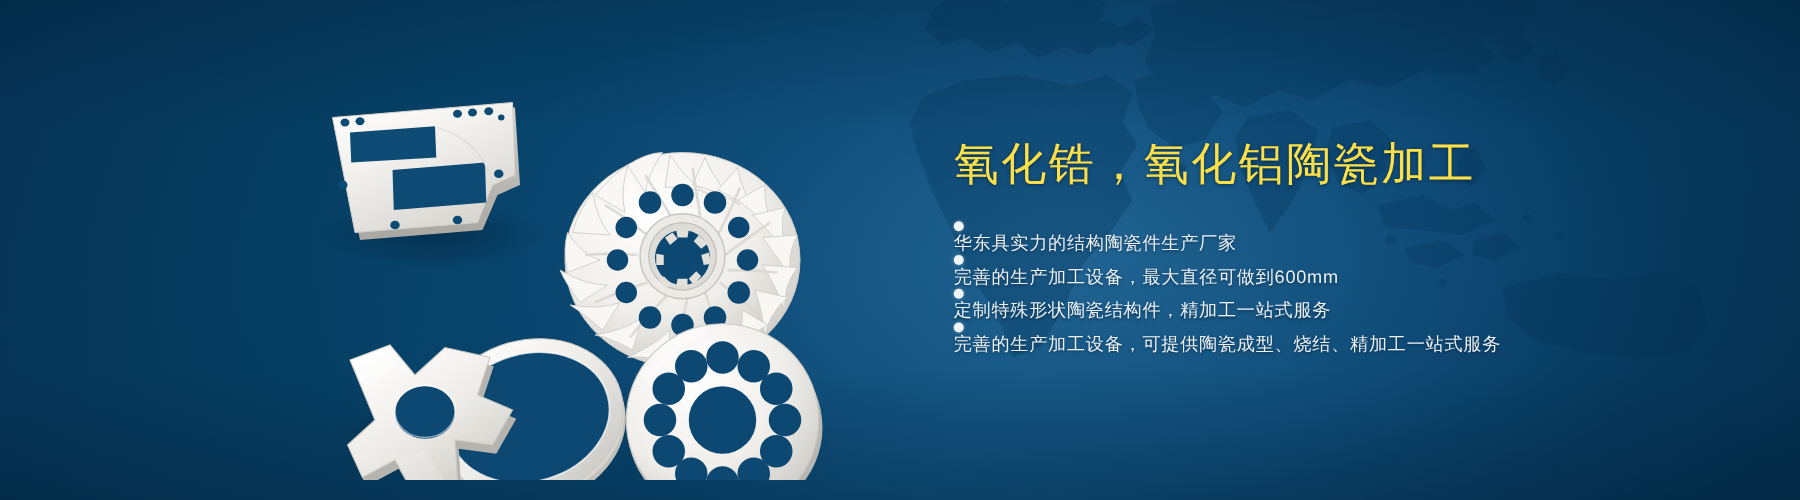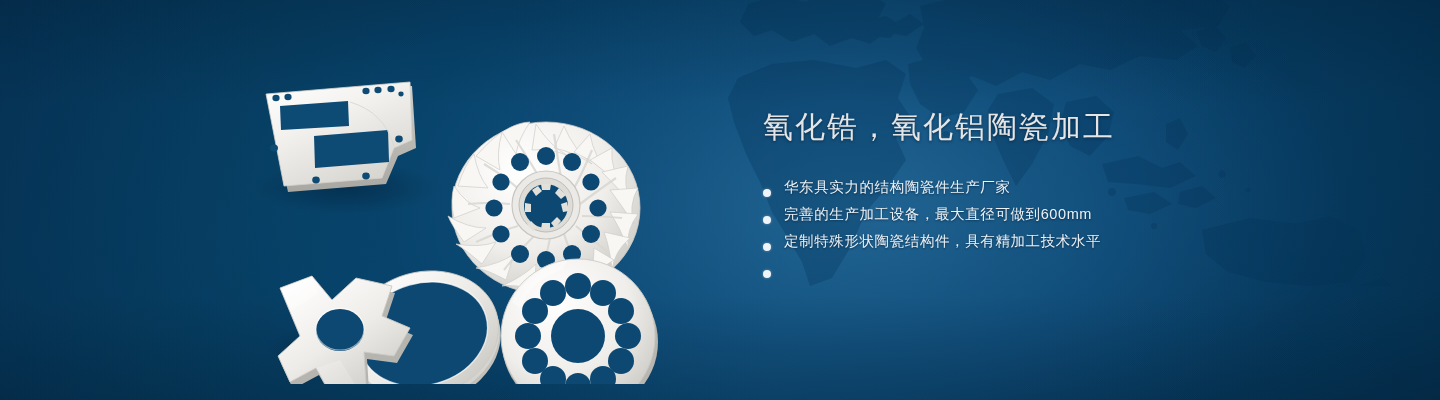--- a/index.html
+++ b/index.html
@@ -62,34 +62,35 @@
   }
   .parts svg { display:block; width:100%; height:100%; }
 
   
   .copy {
     position:absolute;
     left:763px; top:108px;
     width:560px;
   }
   .headline {
-    font-size:30px;
+    font-size:36px;
     line-height:1.25;
-    color:#e5e5e5;
+    color:#fde047;
     letter-spacing:2.0px;
     font-weight:400;
     text-shadow:0 1px 3px rgba(0,18,36,0.55);
     white-space:nowrap;
   }
   .bullets { margin-top:24px; }
   .bullet {
     display:flex;
-    align-items:flex-end;
+    align-items:flex-start;
     height:27px;
     white-space:nowrap;
+    flex-direction:column;
   }
   .dot {
     width:8px; height:8px;
     border-radius:50%;
     background:#eef4f8;
     flex:0 0 8px;
     margin-right:13px;
     box-shadow:0 0 3px rgba(255,255,255,0.35);
   }
   .btext {
@@ -345,21 +346,22 @@
       <div class="bullet">
         <span class="dot"></span>
         <span class="btext">华东具实力的结构陶瓷件生产厂家</span>
       </div>
       <div class="bullet">
         <span class="dot"></span>
         <span class="btext">完善的生产加工设备，最大直径可做到600mm</span>
       </div>
       <div class="bullet">
         <span class="dot"></span>
-        <span class="btext">定制特殊形状陶瓷结构件，具有精加工技术水平</span>
+        <span class="btext">定制特殊形状陶瓷结构件，精加工一站式服务</span>
       </div>
       <div class="bullet">
         <span class="dot"></span>
+        <span class="btext">完善的生产加工设备，可提供陶瓷成型、烧结、精加工一站式服务</span>
       </div>
     </div>
   </div>
 
 </div>
 
 </body></html>

